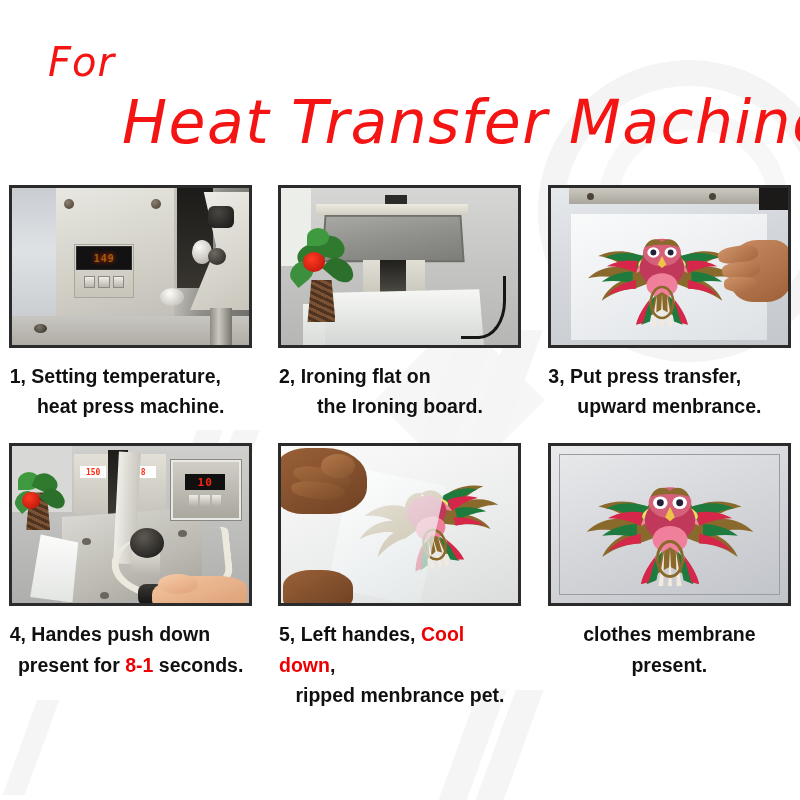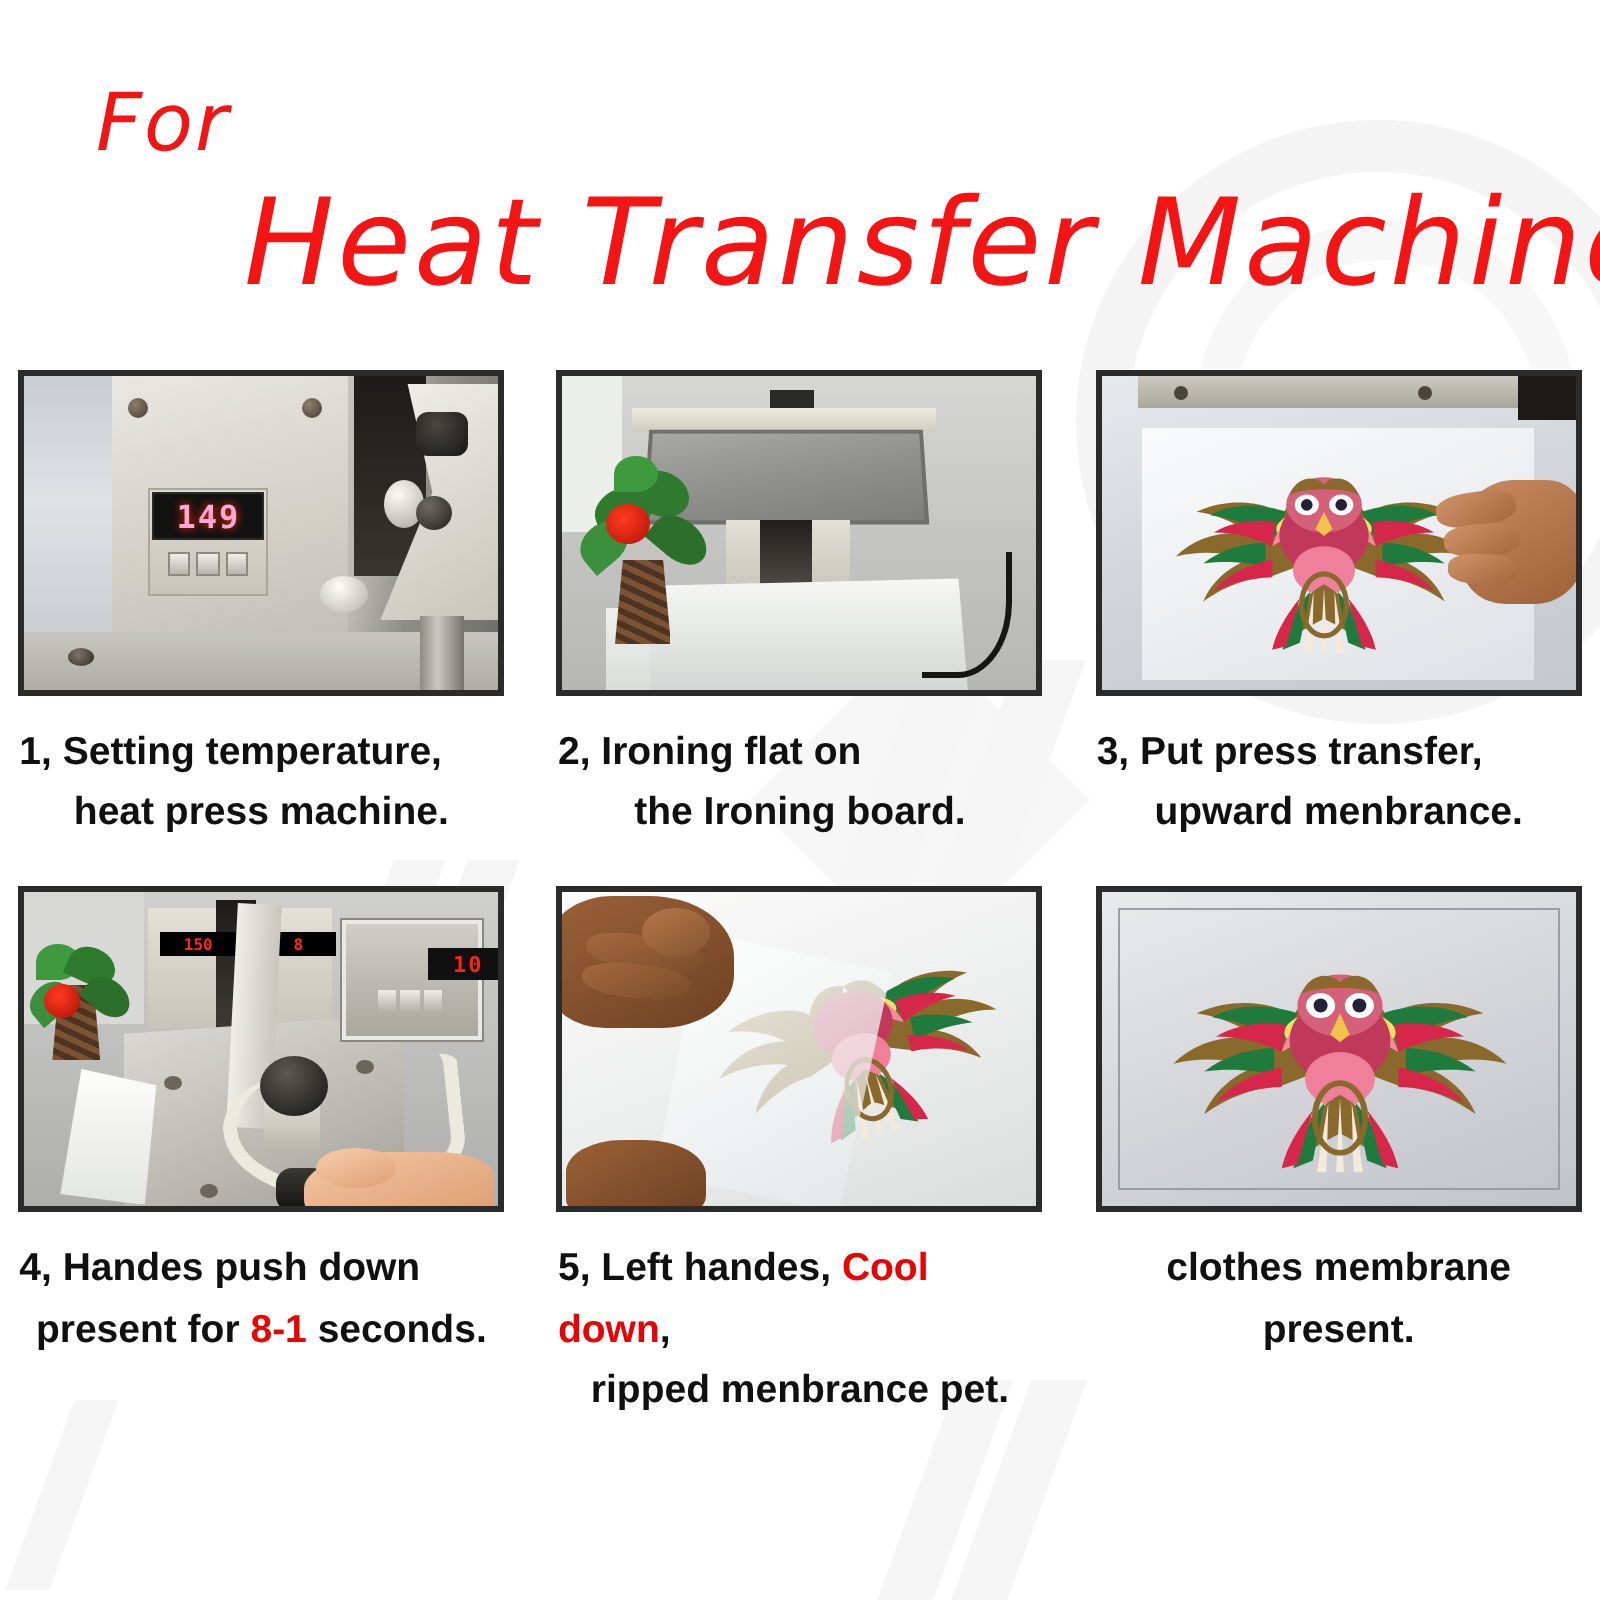--- a/index.html
+++ b/index.html
@@ -74,21 +74,21 @@
   
   
   .p1-wall{position:absolute;inset:0;background:linear-gradient(100deg,#d8dadd 0%,#e9eaec 22%,#dcdcd8 30%,#cfcdc6 55%,#b9b7b0 70%,#8e8d88 80%,#6d6c68 100%);}
   .p1-leftstrip{position:absolute;left:0;top:0;width:44px;height:100%;background:linear-gradient(180deg,#c9cdd2,#dfe2e5 40%,#c2c5c9);}
   .p1-face{position:absolute;left:44px;top:0;width:118px;height:128px;background:linear-gradient(165deg,#e8e7e1,#d2d0c7 60%,#c2c0b8);}
   .p1-screw{position:absolute;width:10px;height:10px;border-radius:50%;background:radial-gradient(circle at 35% 32%,#8c7f6d,#453c30);}
   .p1-s1{left:52px;top:11px;}
   .p1-s2{left:139px;top:11px;}
   .p1-ctrl{position:absolute;left:62px;top:56px;width:60px;height:54px;background:linear-gradient(180deg,#dedbd2,#c7c4ba);border:1px solid #a9a69c;box-sizing:border-box;}
   .p1-led{position:absolute;left:64px;top:58px;width:56px;height:24px;background:#121212;border:1px solid #2a2a2a;box-sizing:border-box;display:flex;align-items:center;justify-content:center;}
-  .p1-ledtxt{color:#f9a8d4;font-family:"DejaVu Sans Mono", monospace;font-weight:bold;font-size:16px;letter-spacing:1px;text-shadow:0 0 5px #ff2a00;}
+  .p1-ledtxt{color:#a16207;font-family:"DejaVu Sans Mono", monospace;font-weight:bold;font-size:10px;letter-spacing:1px;text-shadow:0 0 5px #ff2a00;}
   .p1-btns{position:absolute;left:72px;top:88px;width:40px;height:12px;display:flex;gap:3px;}
   .p1-btns i{flex:1;background:linear-gradient(180deg,#f0eee8,#b9b6ae);border:1px solid #8d8a82;}
   .p1-dark{position:absolute;left:165px;top:0;width:36px;height:100px;background:linear-gradient(180deg,#1c1b19,#38352f);}
   .p1-arm{position:absolute;left:178px;top:4px;width:62px;height:118px;background:linear-gradient(150deg,#efeee8,#c8c5bb);clip-path:polygon(22% 0,100% 0,100% 100%,0 100%,42% 46%);}
   .p1-knob{position:absolute;left:180px;top:52px;width:20px;height:24px;border-radius:50%;background:radial-gradient(circle at 35% 30%,#fbfaf6,#a9a69d);}
   .p1-knob2{position:absolute;left:196px;top:60px;width:18px;height:17px;border-radius:50%;background:radial-gradient(circle at 35% 30%,#6e6a62,#23211d);}
   .p1-knob3{position:absolute;left:148px;top:100px;width:24px;height:18px;border-radius:50%;background:radial-gradient(circle at 40% 30%,#fdfdfa,#b4b1a8);}
   .p1-bknob{position:absolute;left:196px;top:18px;width:26px;height:22px;border-radius:6px;background:radial-gradient(circle at 40% 30%,#4a4742,#171614);}
   .p1-bar{position:absolute;left:0;top:128px;width:100%;height:35px;background:linear-gradient(180deg,#c8c6c0,#a9a79f);}
   .p1-hole{position:absolute;left:22px;top:136px;width:13px;height:9px;border-radius:50%;background:radial-gradient(circle at 40% 35%,#7d7568,#2d2a24);}
@@ -126,39 +126,39 @@
   .p3-f2{right:28px;top:74px;width:38px;height:16px;transform:rotate(-4deg);}
   .p3-f3{right:30px;top:89px;width:34px;height:15px;transform:rotate(2deg);}
 
   .p6-bg{position:absolute;inset:0;background:linear-gradient(160deg,#e9eaec,#d4d6da 50%,#c0c3c8);}
   .p6-frame{position:absolute;left:8px;top:8px;right:8px;bottom:8px;border:1px solid #9a9da2;}
 
   
   .p4-bg{position:absolute;inset:0;background:linear-gradient(180deg,#cfd0cd,#bfc0bd 50%,#aeafac);}
   .p4-wallL{position:absolute;left:0;top:0;width:60px;height:66px;background:#d8d9d6;}
   .p4-body{position:absolute;left:62px;top:8px;width:92px;height:60px;background:linear-gradient(180deg,#e3e1d7,#c7c5bb);}
-  .p4-led{position:absolute;width:38px;height:12px;background:#000000;top:20px;display:flex;align-items:center;justify-content:center;}
+  .p4-led{position:absolute;width:26px;height:12px;background:#ffffff;top:20px;display:flex;align-items:center;justify-content:center;}
   .p4-led span{color:#ff2a0d;font-family:"DejaVu Sans Mono", monospace;font-size:8px;font-weight:bold;}
   .p4-ledA{left:68px;}
   .p4-ledB{left:118px;}
   .p4-slotdark{position:absolute;left:96px;top:4px;width:20px;height:64px;background:linear-gradient(180deg,#1d1c1a,#3d3a34);}
   .p4-plate{position:absolute;left:50px;top:66px;width:140px;height:88px;background:linear-gradient(160deg,#d9d8d2,#bcbab2 60%,#a5a39b);transform:skewY(-4deg);}
   .p4-plate-hole{position:absolute;width:9px;height:7px;border-radius:50%;background:#6b665c;}
   .p4-arm{position:absolute;left:104px;top:6px;width:22px;height:112px;background:linear-gradient(90deg,#efeee8,#c8c6bd);transform:rotate(3deg);}
   .p4-pivot{position:absolute;left:118px;top:82px;width:34px;height:30px;border-radius:50%;background:radial-gradient(circle at 40% 30%,#5d5952,#141312);}
   .p4-pivot2{position:absolute;left:120px;top:100px;width:28px;height:30px;background:linear-gradient(180deg,#e5e3da,#b6b4ab);}
   .p4-bar{position:absolute;left:100px;top:86px;width:106px;height:62px;border:7px solid #eceadf;border-radius:40% 8% 40% 60%;border-top:none;transform:rotate(-6deg);}
   .p4-grip{position:absolute;left:126px;top:138px;width:26px;height:22px;border-radius:8px;background:linear-gradient(180deg,#3b3935,#111110);}
   .p4-hand{position:absolute;left:140px;top:130px;width:95px;height:40px;border-radius:46% 30% 18% 40%;background:linear-gradient(160deg,#f4c6a2,#d99a6e);}
   .p4-thumb{position:absolute;left:146px;top:128px;width:40px;height:20px;border-radius:50%;background:linear-gradient(160deg,#f7cdab,#dfa176);}
   .p4-cloth{position:absolute;left:18px;top:88px;width:48px;height:68px;background:linear-gradient(180deg,#fcfcfb,#e3e5e3);clip-path:polygon(22% 0,100% 12%,88% 100%,0 92%);}
   .p4-pot{position:absolute;left:14px;top:46px;width:24px;height:38px;background:repeating-linear-gradient(25deg,#7b5233 0 3px,#4e3320 3px 6px);clip-path:polygon(14% 0,86% 0,100% 100%,0 100%);}
   .p4-rose{position:absolute;left:10px;top:46px;width:18px;height:17px;border-radius:50%;background:radial-gradient(circle at 40% 35%,#ff3b21,#ad0f07);}
   .p4-inset{position:absolute;right:8px;top:14px;width:66px;height:56px;background:linear-gradient(180deg,#cfcdc5,#a9a79e);border:2px solid #e8e8e4;box-shadow:0 0 0 1px #8a8880;}
-  .p4-inset-led{position:absolute;left:12px;top:12px;width:40px;height:16px;background:#101010;display:flex;align-items:center;justify-content:center;margin-left:29px;}
+  .p4-inset-led{position:absolute;left:12px;top:12px;width:40px;height:16px;background:#101010;display:flex;align-items:center;justify-content:center;}
   .p4-inset-led span{color:#ff2410;font-family:"DejaVu Sans Mono", monospace;font-size:11px;font-weight:bold;letter-spacing:1px;}
   .p4-inset-btns{position:absolute;left:16px;top:33px;width:32px;height:11px;display:flex;gap:2px;}
   .p4-inset-btns i{flex:1;background:linear-gradient(180deg,#eeece6,#b3b1a8);}
 
   
   .p5-bg{position:absolute;inset:0;background:linear-gradient(160deg,#fbfbfa,#eceeed 55%,#dadddc);}
   .p5-hand{position:absolute;left:-6px;top:2px;width:92px;height:66px;border-radius:34% 46% 40% 30%;background:linear-gradient(150deg,#9a6138,#6f4123);}
   .p5-f{position:absolute;border-radius:44%;background:linear-gradient(150deg,#a76b40,#784a28);}
   .p5-f1{left:12px;top:22px;width:58px;height:18px;transform:rotate(10deg);}
   .p5-f2{left:10px;top:36px;width:54px;height:17px;transform:rotate(6deg);}

